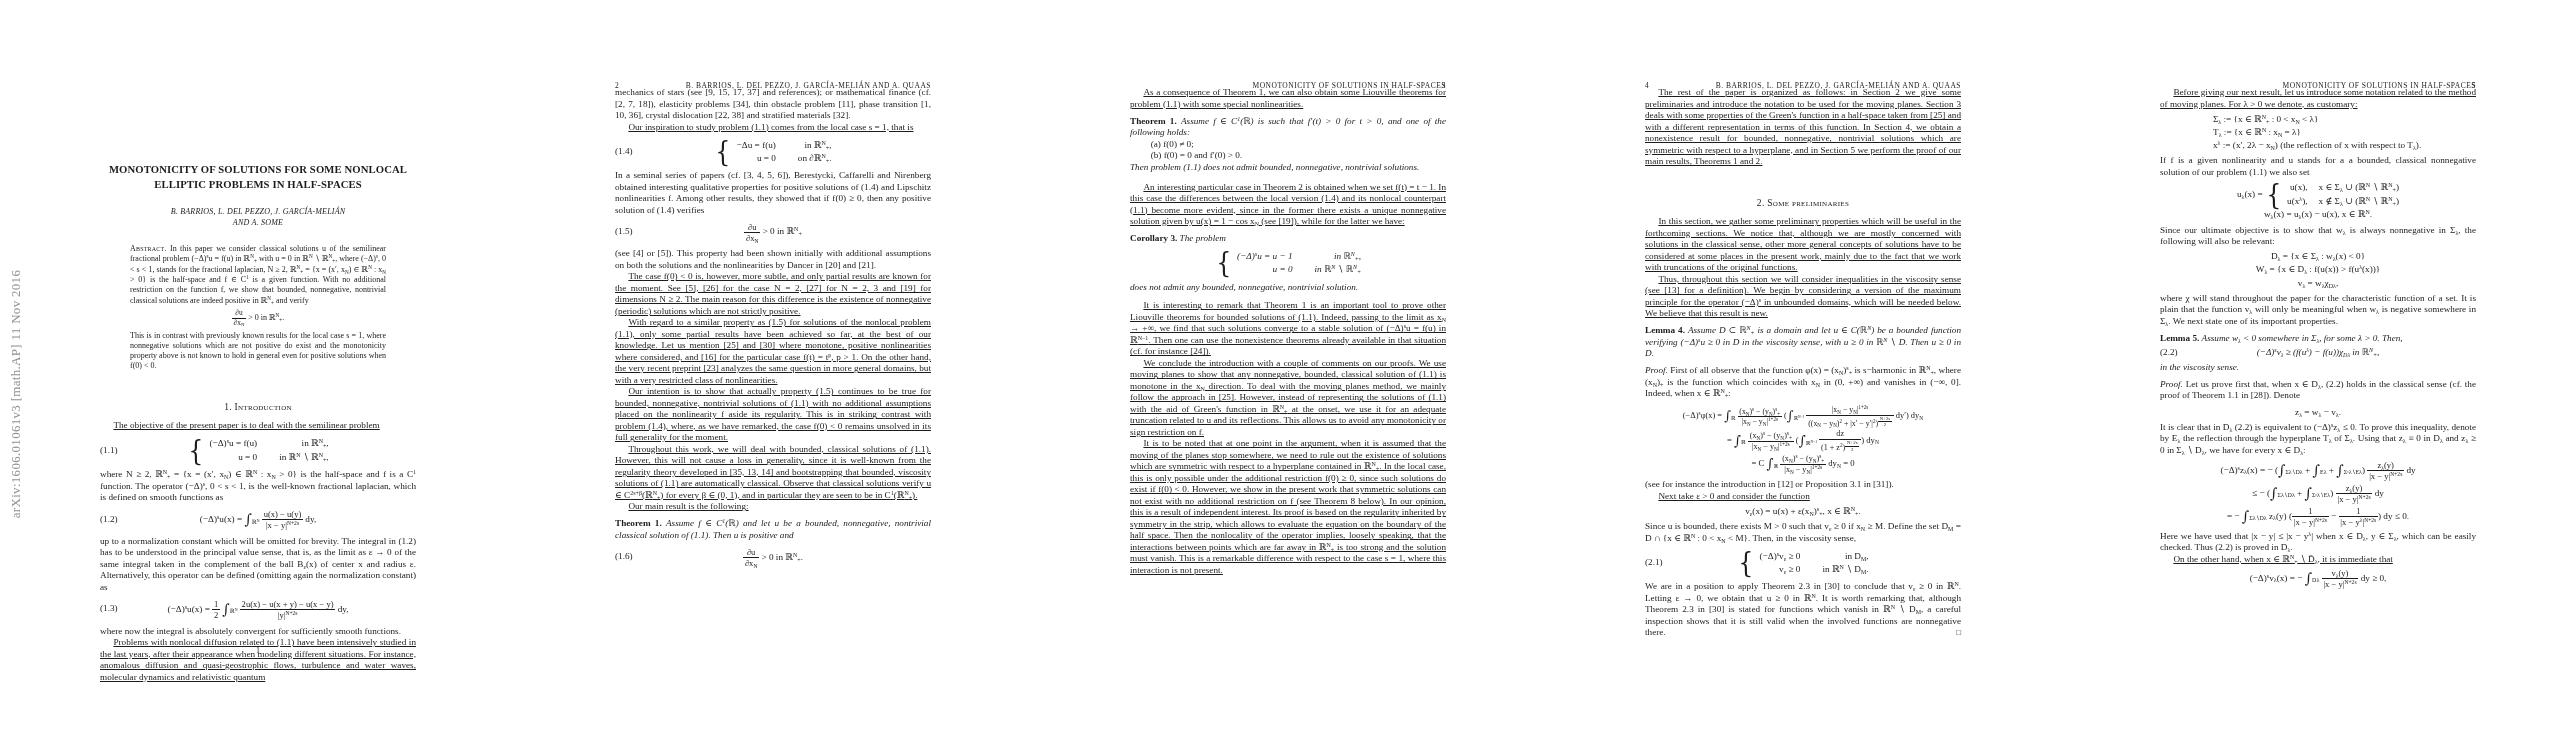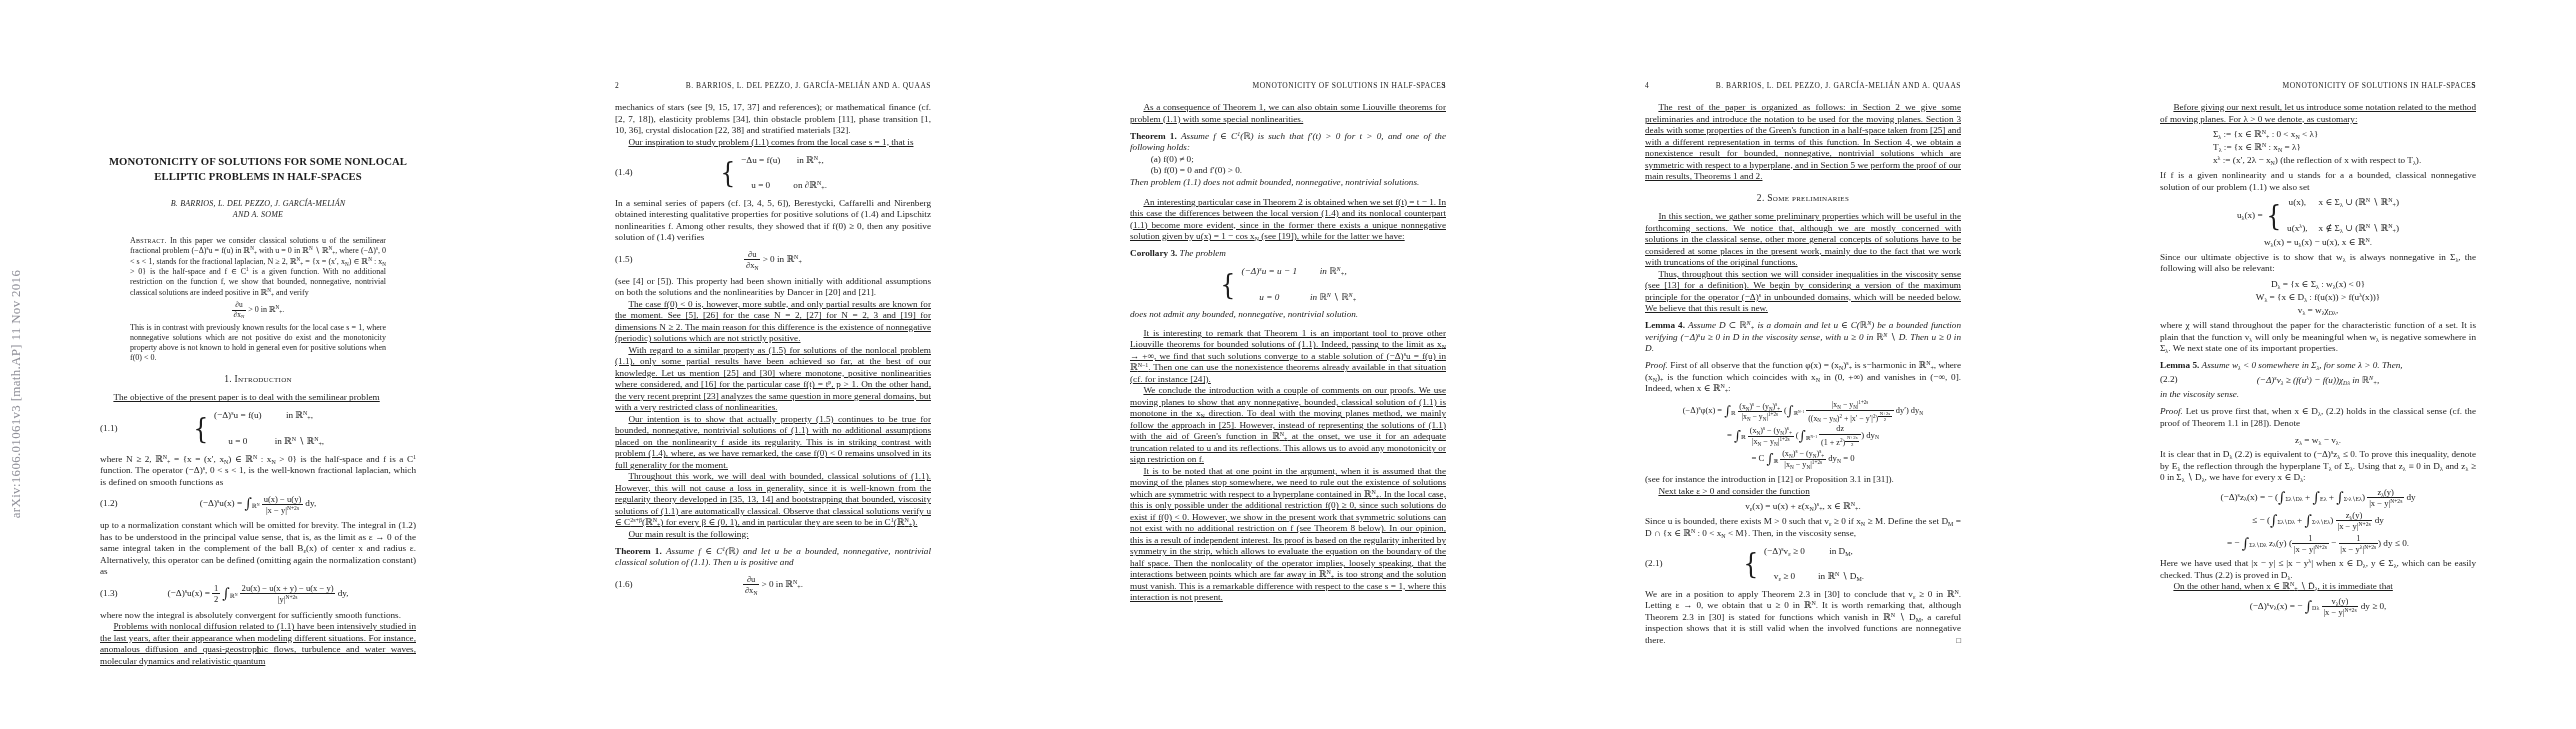--- a/index.html
+++ b/index.html
@@ -1,32 +1,32 @@
 <!DOCTYPE html>
 <html style="font-size:9.7px"><head>
 <meta charset="utf-8">
 <style>
   html,body{margin:0;padding:0;background:#ffffff;}
   .canvas{position:relative;width:2576px;height:729px;background:#fff;display:flex;
           font-family:"Liberation Serif","DejaVu Serif","DejaVu Sans",serif;color:#1c1c1c;}
   .sheet{position:relative;width:515px;height:729px;background:#fff;overflow:hidden;flex:0 0 515px;}
   .col{position:absolute;left:100px;width:316px;font-size:9.2px;line-height:11.5px;text-align:justify;}
-  .colp1{top:154px;}
-  .colbody{top:102px;}
+  .colp1{top:162px;}
+  .colbody{top:87px;}
   
   .runhead{position:absolute;top:81px;left:100px;width:316px;font-size:7.5px;letter-spacing:0.5px;color:#222;}
   .runhead .rtitle{display:block;text-align:right;}
   .hnum-left{position:absolute;left:0;top:0;}
   .hnum-right{position:absolute;right:0;top:0;}
   
   .ptitle{font-size:10.7px;font-weight:bold;text-align:center;line-height:14.6px;letter-spacing:0.1px;}
   .pauthors{margin-top:15px;font-size:8px;text-align:center;line-height:11px;letter-spacing:0.2px;font-style:italic;}
   .abstract{margin:16px 30px 0 30px;font-size:8px;line-height:10.3px;text-align:justify;}
   .sc{font-variant:small-caps;letter-spacing:0.2px;margin-top:33px;}
-  .sechead{margin-top:10px;margin-bottom:7.3px;text-align:center;font-variant:small-caps;font-size:9.5px;letter-spacing:0.3px;}
+  .sechead{margin-top:30px;margin-bottom:7.3px;text-align:center;font-variant:small-caps;font-size:9.5px;letter-spacing:0.3px;}
   
   .par{margin:0;text-indent:13.4px;text-decoration:underline;}
   .parn{margin:0;text-indent:0;}
   .it{font-style:italic;}
   .thm{margin:5.5px 0;}
   .thmlabel{font-weight:bold;}
   .prooflabel{font-style:italic;}
   .li{margin-left:20.7px;text-indent:0;text-align:left;}
   .qed{float:right;font-size:8px;}
   
@@ -36,21 +36,21 @@
   .eqline{text-align:center;margin:1.8px 0;text-indent:0;}
   .eqleft{text-align:left;margin:1.2px 0 1.2px 53px;text-indent:0;}
   .fr{display:inline-block;vertical-align:middle;text-align:center;font-size:0.93em;line-height:1.18;}
   .fn{display:block;border-bottom:0.6px solid #1c1c1c;padding:0 1.8px;}
   .fd{display:block;padding:0 1.8px;}
   .int{font-size:1.55em;line-height:1;vertical-align:-0.15em;font-family:"DejaVu Serif",serif;}
   sup{font-size:65%;vertical-align:0.5em;line-height:0;}
   sub{font-size:65%;vertical-align:-0.3em;line-height:0;}
   .cases{display:inline-flex;align-items:center;vertical-align:middle;text-align:left;text-indent:0;}
   .cases::before{content:"{";font-family:"DejaVu Serif",serif;font-weight:400;font-size:28px;margin-right:4.3px;transform:scaleX(0.85);}
-  .cgrid{display:inline-grid;grid-template-columns:auto auto;column-gap:22px;row-gap:0.6px;text-align:center;line-height:12.8px;gap:13px;}
+  .cgrid{display:inline-grid;grid-template-columns:auto auto;column-gap:22px;row-gap:0.6px;text-align:right;line-height:12.8px;}
   
   .foot{position:absolute;top:646px;left:100px;width:316px;text-align:center;font-size:8px;}
   
   .wm{position:absolute;left:16.4px;top:394px;transform:translate(-50%,-50%) rotate(-90deg);
       white-space:nowrap;font-size:13px;color:#8f8f98;letter-spacing:0.3px;}
 </style>
 </head>
 <body>
 
 <div class="canvas">

